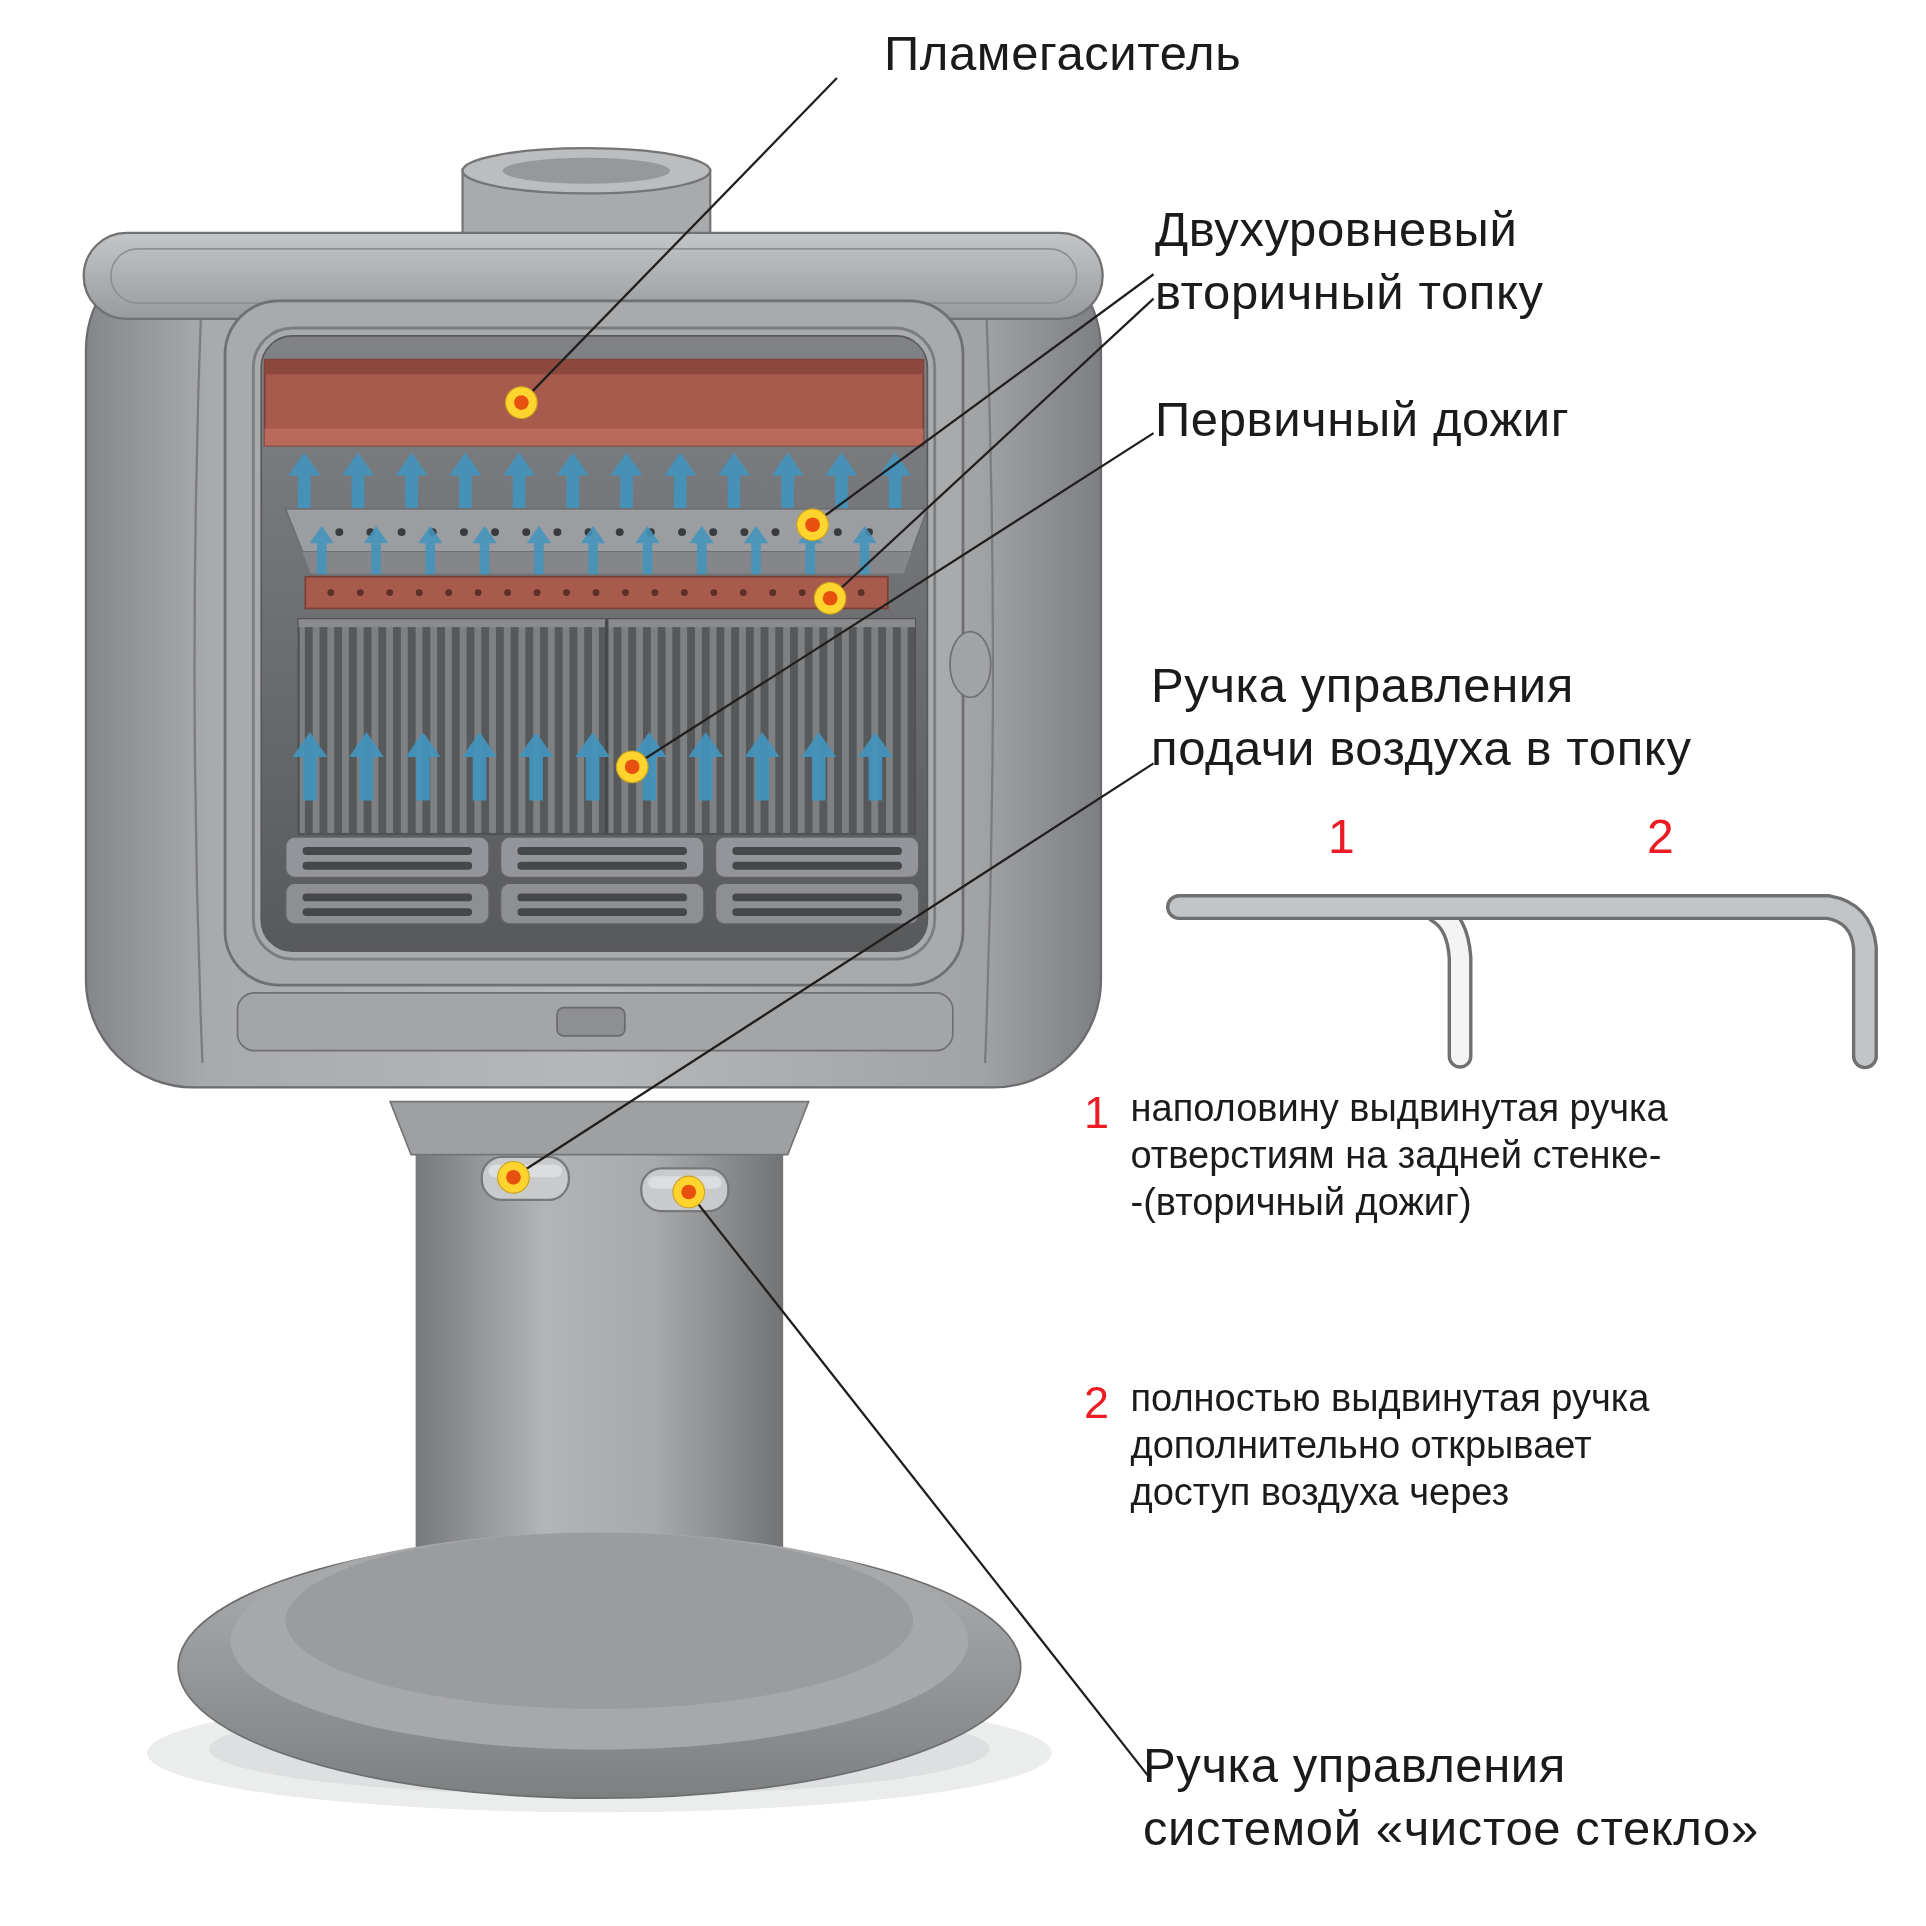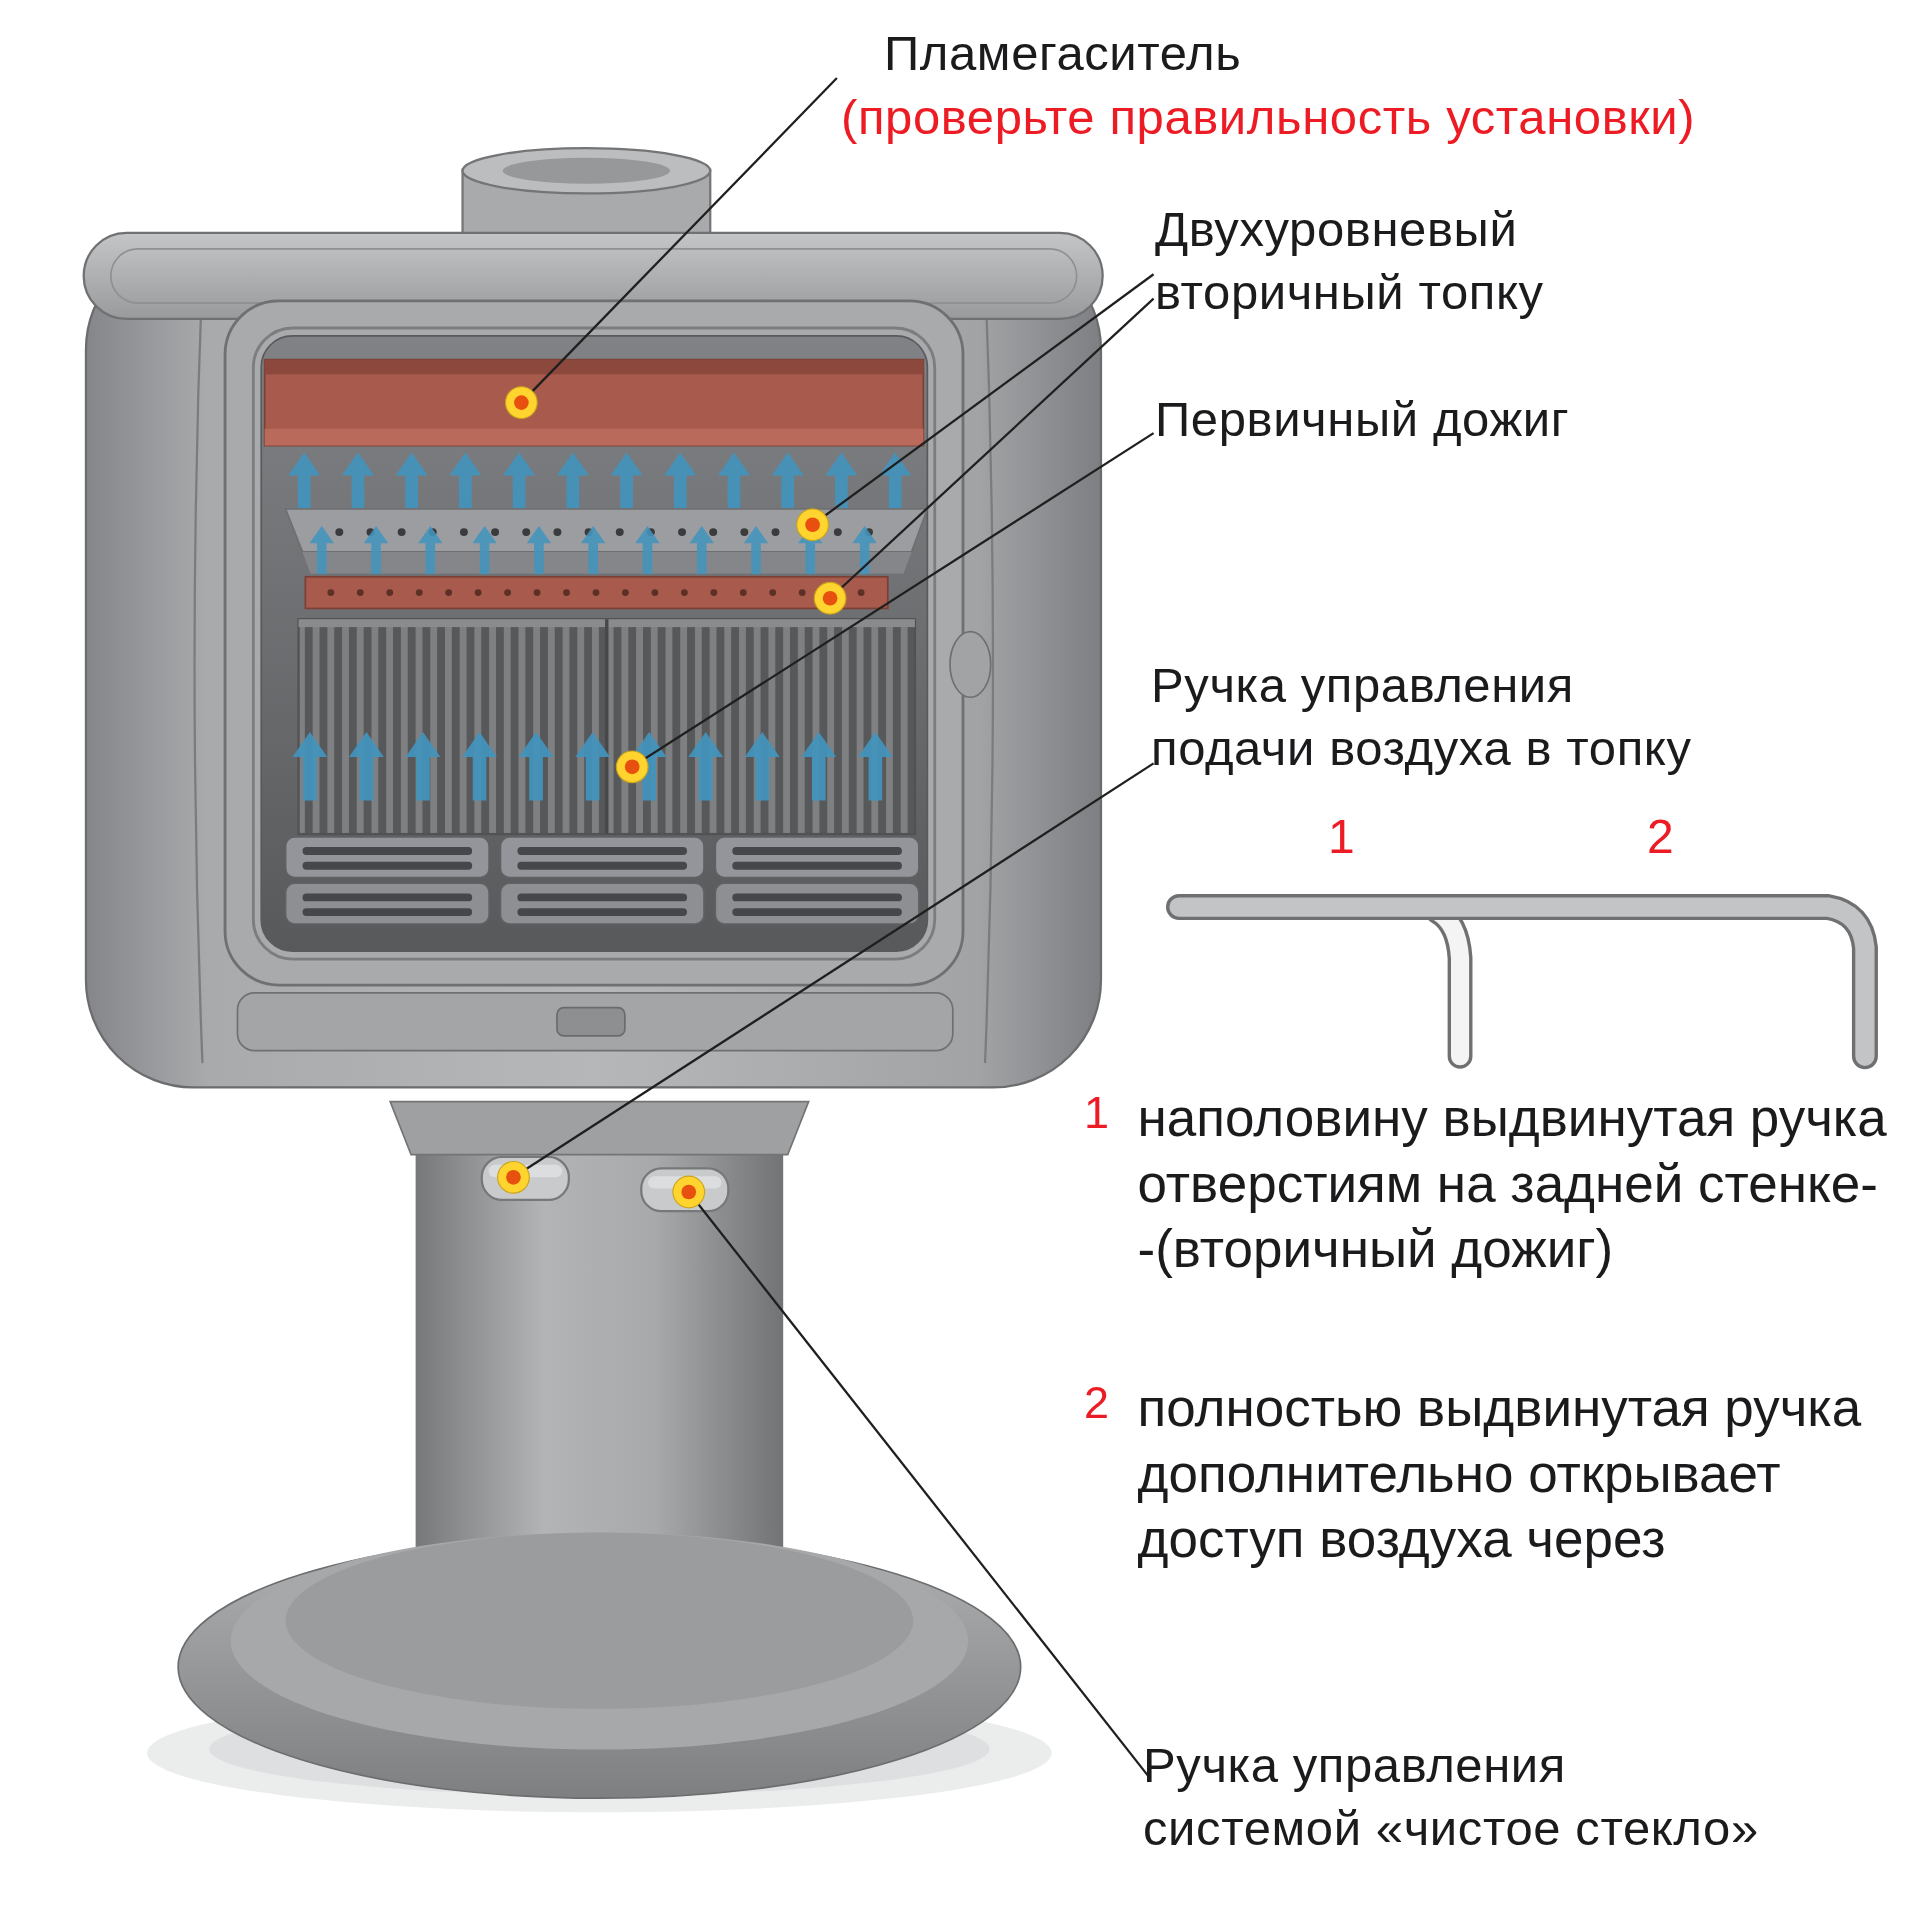--- a/index.html
+++ b/index.html
@@ -9,21 +9,21 @@
     font-family:"Liberation Sans",sans-serif;
   }
   .stage{position:absolute;inset:0;}
   svg.scene{position:absolute;left:0;top:0;width:1926px;height:1926px;display:block;}
   .txt{position:absolute;color:var(--text-black,#1b1b1d);font-weight:500;letter-spacing:0.6px;white-space:nowrap;}
   .red{color:var(--accent-red,#ed1c24);}
   .lbl{font-size:49px;line-height:1.28;}
   .posnum{font-size:48px;font-weight:500;}
   .note{position:absolute;display:flex;gap:21.5px;}
   .note-num{font-size:45px;line-height:1.25;color:var(--accent-red,#ed1c24);font-weight:500;}
-  .note-text{font-size:53px;line-height:1.24;color:var(--text-black,#1b1b1d);font-weight:400;margin-left:7px;}
+  .note-text{font-size:38px;line-height:1.24;color:var(--text-black,#1b1b1d);font-weight:400;}
   #flame-title{left:841px;top:21.5px;margin-left:43px;}
   #flame-warning{left:841px;top:86px;}
   #secondary-label{left:1155px;top:198px;}
   #primary-label{left:1155px;top:388px;}
   #air-label{left:1151px;top:654px;}
   #pos1{left:1328px;top:809px;}
   #pos2{left:1647px;top:809px;}
   #note1{left:1084px;top:1085px;}
   #note2{left:1084px;top:1375px;}
   #cleanglass-label{left:1143px;top:1734px;}
@@ -257,21 +257,20 @@
     </g>
 
     <g>
       <path d="M2085 1604 L3232 1604 Q3292 1614 3298 1676 L3298 1868" fill="none" stroke="#6f7072" stroke-width="46" stroke-linecap="round"></path>
       <path d="M2085 1604 L3232 1604 Q3292 1614 3298 1676 L3298 1868" fill="none" stroke="#c3c4c6" stroke-width="34" stroke-linecap="round"></path>
     </g>
   </g>
 </svg>
 
 <div id="flame-title" class="txt lbl">Пламегаситель</div>
-<div id="flame-warning" class="txt lbl red">(проверьте правильность установки)</div>
 
 <div id="secondary-label" class="txt lbl">
   <div>Двухуровневый</div>
   <div>вторичный топку</div>
 </div>
 
 <div id="primary-label" class="txt lbl">Первичный дожиг</div>
 
 <div id="air-label" class="txt lbl">
   <div>Ручка управления</div>

